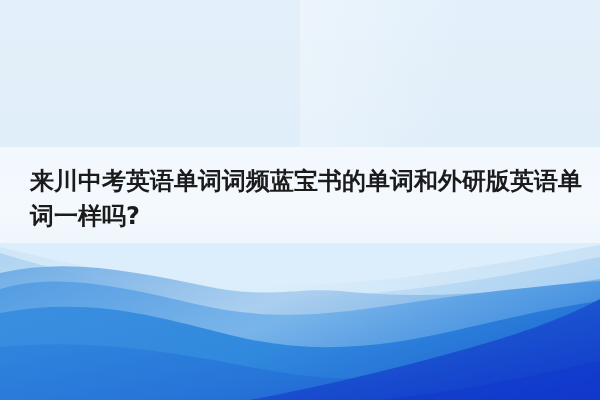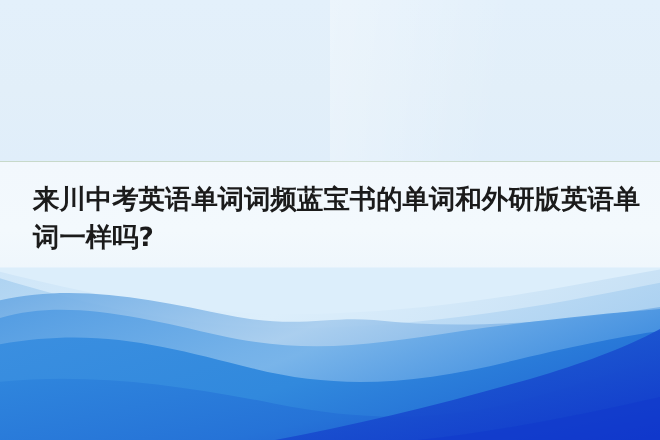--- a/index.html
+++ b/index.html
@@ -8,21 +8,21 @@
     background: #ffffff;
   }
   body {
     font-family: "DejaVu Sans", "Liberation Sans", sans-serif;
   }
   .canvas {
     position: relative;
     width: 600px;
     height: 400px;
     overflow: hidden;
-    background: #4d7c0f;
+    background: #0f766e;
   }
   
   .band-top {
     position: absolute;
     left: 0;
     top: 0;
     width: 600px;
     height: 147px;
     background: linear-gradient(180deg, #e3f0fb 0%, #e2eff9 55%, #e0eefa 100%);
   }

